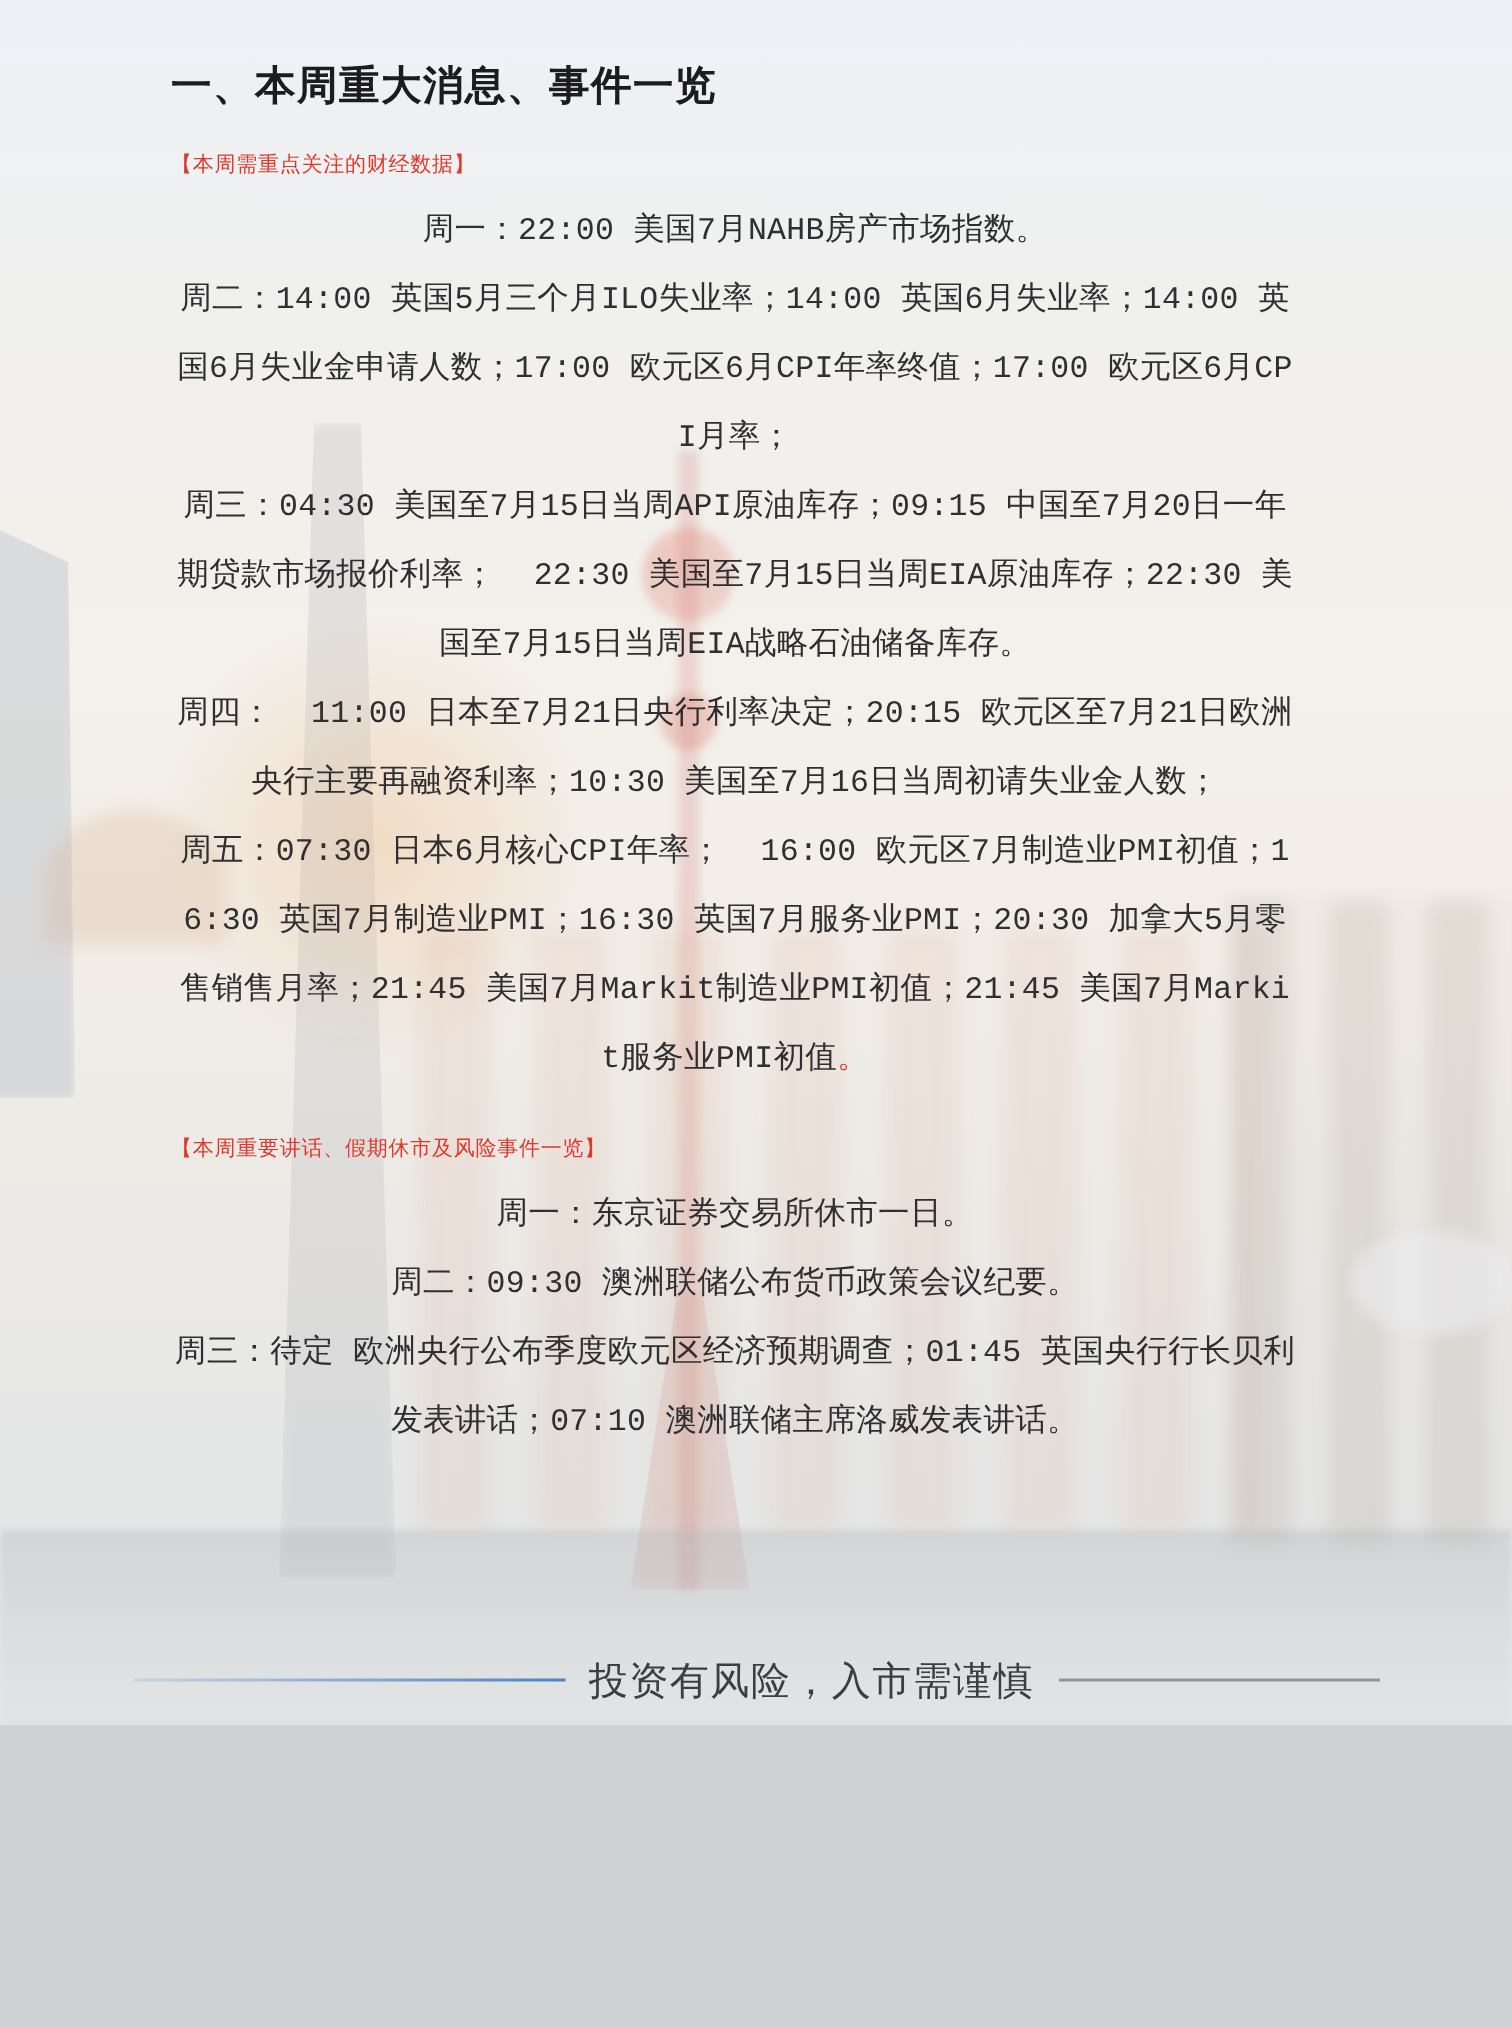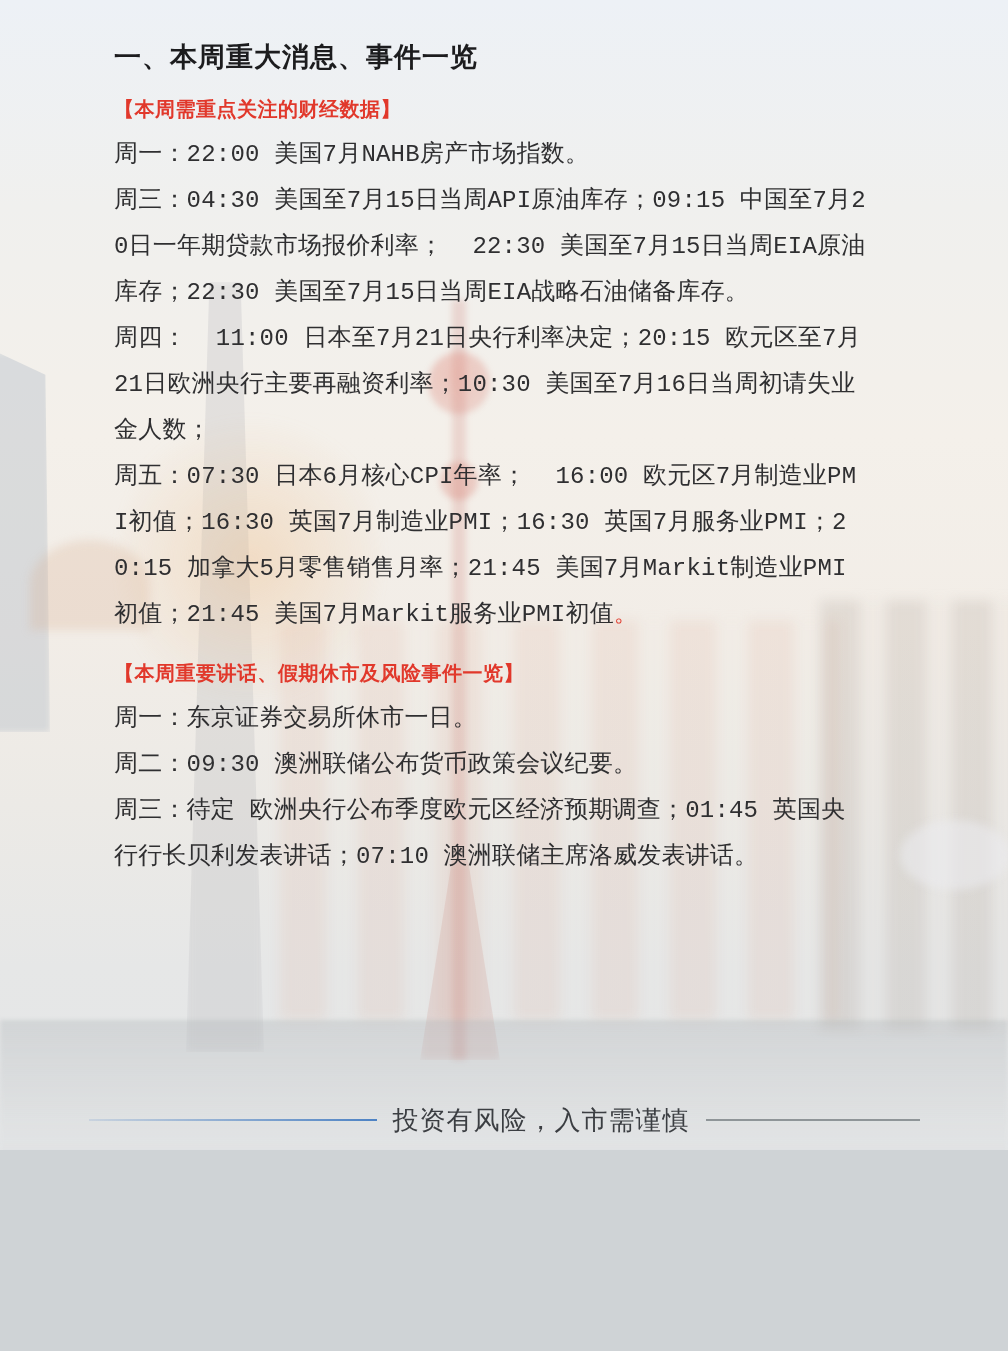--- a/index.html
+++ b/index.html
@@ -40,26 +40,26 @@
   .bg-oval-right{left:900px;top:820px;width:110px;height:70px;border-radius:50%;background:rgba(235,235,238,.6);filter:blur(4px);}
   .bg-water{left:0;top:1020px;width:1008px;height:180px;
     background:linear-gradient(180deg,rgba(175,180,184,.35),rgba(205,208,210,.15) 60%,rgba(220,222,223,0));filter:blur(2px);}
   
   .content{position:absolute;left:114px;top:40px;width:752px;color:var(--body-text);}
   .doc-title{
     font-family:"Liberation Serif","DejaVu Serif",serif;
     font-size:27px;line-height:34px;font-weight:700;color:var(--title-text);letter-spacing:1px;
   }
   .red-heading{
-    font-size:20px;line-height:26px;font-weight:700;color:var(--accent-red);margin-top:24px;letter-spacing:.5px;
+    font-size:14px;line-height:26px;font-weight:400;color:var(--accent-red);margin-top:24px;letter-spacing:.5px;
   }
   .red-heading.second{}
   .para{
-    font-size:24px;line-height:46px;margin-top:0;
-    white-space:pre-wrap;word-break:break-all;text-align:left;letter-spacing:.2px;
+    font-size:21px;line-height:46px;margin-top:0;
+    white-space:pre-wrap;word-break:break-all;text-align:center;letter-spacing:.2px;
   }
   .para:first-of-type{margin-top:8px;}
   .group-2 .para:first-of-type{margin-top:8px;}
   .red{color:var(--accent-red);}
   
   .footer{
     position:absolute;left:0;bottom:10px;width:1008px;height:40px;
     display:flex;align-items:center;justify-content:center;gap:16px;
     font-family:"Liberation Sans","DejaVu Sans",sans-serif;
   }
@@ -87,23 +87,24 @@
     <div class="bg-oval-right"></div>
     <div class="bg-water"></div>
   </div>
 
   <div class="content">
     <h1 class="doc-title">一、本周重大消息、事件一览</h1>
 
     <h2 class="red-heading">【本周需重点关注的财经数据】</h2>
 
     <p class="para"><span>周一：22:00 美国7月NAHB房产市场指数。</span><span class="red"></span></p>
+    <p class="para"><span>周二：14:00 英国5月三个月ILO失业率；14:00 英国6月失业率；14:00 英国6月失业金申请人数；17:00 欧元区6月CPI年率终值；17:00 欧元区6月CPI月率；</span><span class="red"></span></p>
     <p class="para"><span>周三：04:30 美国至7月15日当周API原油库存；09:15 中国至7月20日一年期贷款市场报价利率；  22:30 美国至7月15日当周EIA原油库存；22:30 美国至7月15日当周EIA战略石油储备库存。</span><span class="red"></span></p>
     <p class="para"><span>周四：  11:00 日本至7月21日央行利率决定；20:15 欧元区至7月21日欧洲央行主要再融资利率；10:30 美国至7月16日当周初请失业金人数；</span><span class="red"></span></p>
-    <p class="para"><span>周五：07:30 日本6月核心CPI年率；  16:00 欧元区7月制造业PMI初值；16:30 英国7月制造业PMI；16:30 英国7月服务业PMI；20:15 加拿大5月零售销售月率；21:45 美国7月Markit制造业PMI初值；21:45 美国7月Markit服务业PMI初值</span><span class="red">。</span></p>
+    <p class="para"><span>周五：07:30 日本6月核心CPI年率；  16:00 欧元区7月制造业PMI初值；16:30 英国7月制造业PMI；16:30 英国7月服务业PMI；20:30 加拿大5月零售销售月率；21:45 美国7月Markit制造业PMI初值；21:45 美国7月Markit服务业PMI初值</span><span class="red">。</span></p>
 
     <h2 class="red-heading second">【本周重要讲话、假期休市及风险事件一览】</h2>
 
     <div class="group-2">
       <p class="para"><span>周一：东京证券交易所休市一日。</span><span class="red"></span></p>
       <p class="para"><span>周二：09:30 澳洲联储公布货币政策会议纪要。</span><span class="red"></span></p>
       <p class="para"><span>周三：待定 欧洲央行公布季度欧元区经济预期调查；01:45 英国央行行长贝利发表讲话；07:10 澳洲联储主席洛威发表讲话。</span><span class="red"></span></p>
     </div>
   </div>
 

